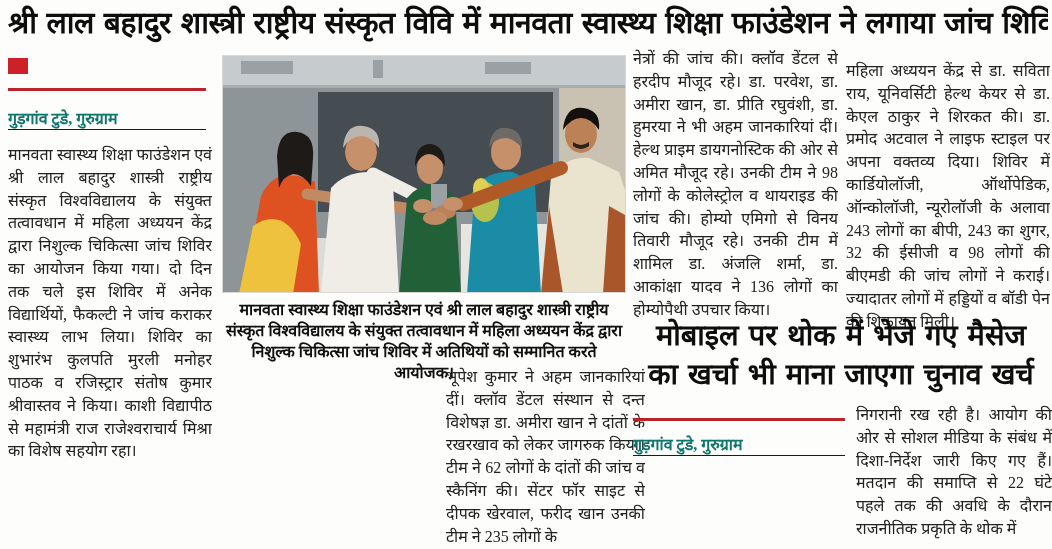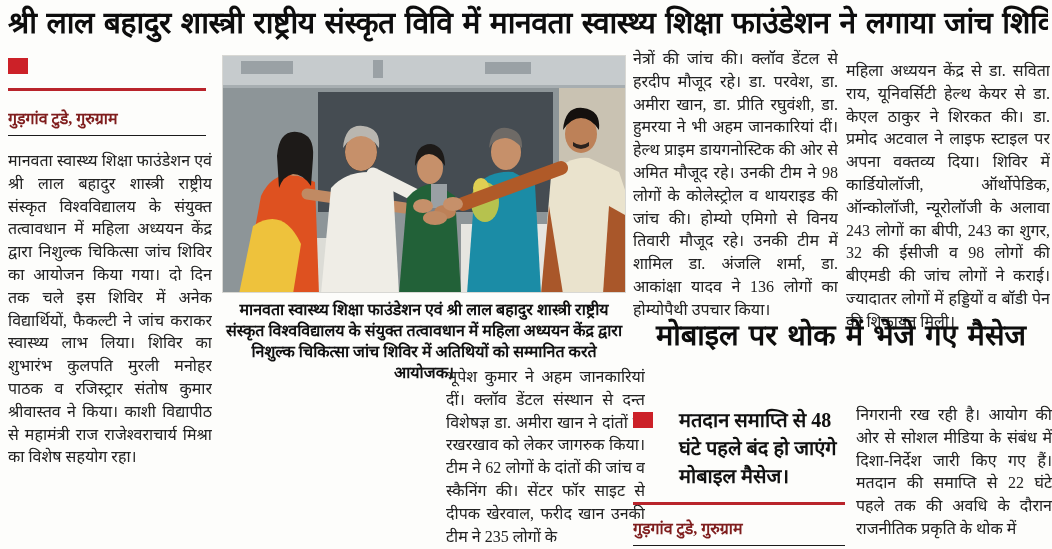--- a/index.html
+++ b/index.html
@@ -22,22 +22,22 @@
   .red-bullet {
     width:20px; height:16px; background:#cc2128; margin-top:6px;
     flex:0 0 auto;
   }
   .subhead-text {
     font-family:"Liberation Serif", serif;
     font-weight:bold; font-size:20px; line-height:28px; color:#111;
   }
   .red-rule { height:3px; background:#b9242b; border:0; }
   .byline {
-    font-weight:bold; font-size:16px; color:#7f1d1d;
-    border-bottom:1.5px solid #1b1b1b; padding-bottom:6px;
+    font-weight:bold; font-size:16px; color:#0f766e;
+    border-bottom:1.5px solid #1b1b1b; padding-bottom:0;
   }
   .bodytext {
     font-size:16px; line-height:22.8px; text-align:justify; color:#222;
   }
   
   #a1-col1 { position:absolute; left:8px;  top:52px;  width:204px; height:497px; overflow:hidden; }
   #a1-col1 .subhead-text { margin-left:24px; }
   #a1-col1 .red-rule { margin-top:14px; width:198px; }
   #a1-col1 .byline   { margin-top:16px; width:198px; }
   #a1-col1 .bodytext { margin-top:14px; }
@@ -139,26 +139,23 @@
   </div>
 
   <div id="caption">मानवता स्वास्थ्य शिक्षा फाउंडेशन एवं श्री लाल बहादुर शास्त्री राष्ट्रीय संस्कृत विश्वविद्यालय के संयुक्त तत्वावधान में महिला अध्ययन केंद्र द्वारा निशुल्क चिकित्सा जांच शिविर में अतिथियों को सम्मानित करते आयोजक।</div>
 
   <div id="a1-col3" class="bodytext">भूपेश कुमार ने अहम जानकारियां दीं। क्लॉव डेंटल संस्थान से दन्त विशेषज्ञ डा. अमीरा खान ने दांतों के रखरखाव को लेकर जागरुक किया। टीम ने 62 लोगों के दांतों की जांच व स्कैनिंग की। सेंटर फॉर साइट से दीपक खेरवाल, फरीद खान उनकी टीम ने 235 लोगों के</div>
   <div id="a1-col4" class="bodytext">नेत्रों की जांच की। क्लॉव डेंटल से हरदीप मौजूद रहे। डा. परवेश, डा. अमीरा खान, डा. प्रीति रघुवंशी, डा. हुमरया ने भी अहम जानकारियां दीं। हेल्थ प्राइम डायगनोस्टिक की ओर से अमित मौजूद रहे। उनकी टीम ने 98 लोगों के कोलेस्ट्रोल व थायराइड की जांच की। होम्यो एमिगो से विनय तिवारी मौजूद रहे। उनकी टीम में शामिल डा. अंजलि शर्मा, डा. आकांक्षा यादव ने 136 लोगों का होम्योपैथी उपचार किया।</div>
   <div id="a1-col5" class="bodytext">महिला अध्ययन केंद्र से डा. सविता राय, यूनिवर्सिटी हेल्थ केयर से डा. केएल ठाकुर ने शिरकत की। डा. प्रमोद अटवाल ने लाइफ स्टाइल पर अपना वक्तव्य दिया। शिविर में कार्डियोलॉजी, ऑर्थोपेडिक, ऑन्कोलॉजी, न्यूरोलॉजी के अलावा 243 लोगों का बीपी, 243 का शुगर, 32 की ईसीजी व 98 लोगों की बीएमडी की जांच लोगों ने कराई। ज्यादातर लोगों में हड्डियों व बॉडी पेन की शिकायत मिली।</div>
 
   <div id="a2-headline">
     <div>मोबाइल पर थोक में भेजे गए मैसेज</div>
+    <div>का खर्चा भी माना जाएगा चुनाव खर्च</div>
   </div>
 
   <div id="a2-left">
-    <div class="subhead-row">
-      <div class="red-bullet"></div>
-      <div class="subhead-text">मतदान समाप्ति से 48 घंटे पहले बंद हो जाएंगे मोबाइल मैसेज।</div>
-    </div>
     <div class="red-rule"></div>
     <div class="byline">गुड़गांव टुडे, गुरुग्राम</div>
   </div>
 
   <div id="a2-body" class="bodytext">निगरानी रख रही है। आयोग की ओर से सोशल मीडिया के संबंध में दिशा-निर्देश जारी किए गए हैं। मतदान की समाप्ति से 22 घंटे पहले तक की अवधि के दौरान राजनीतिक प्रकृति के थोक में</div>
 
 </div>
 
 </body></html>

